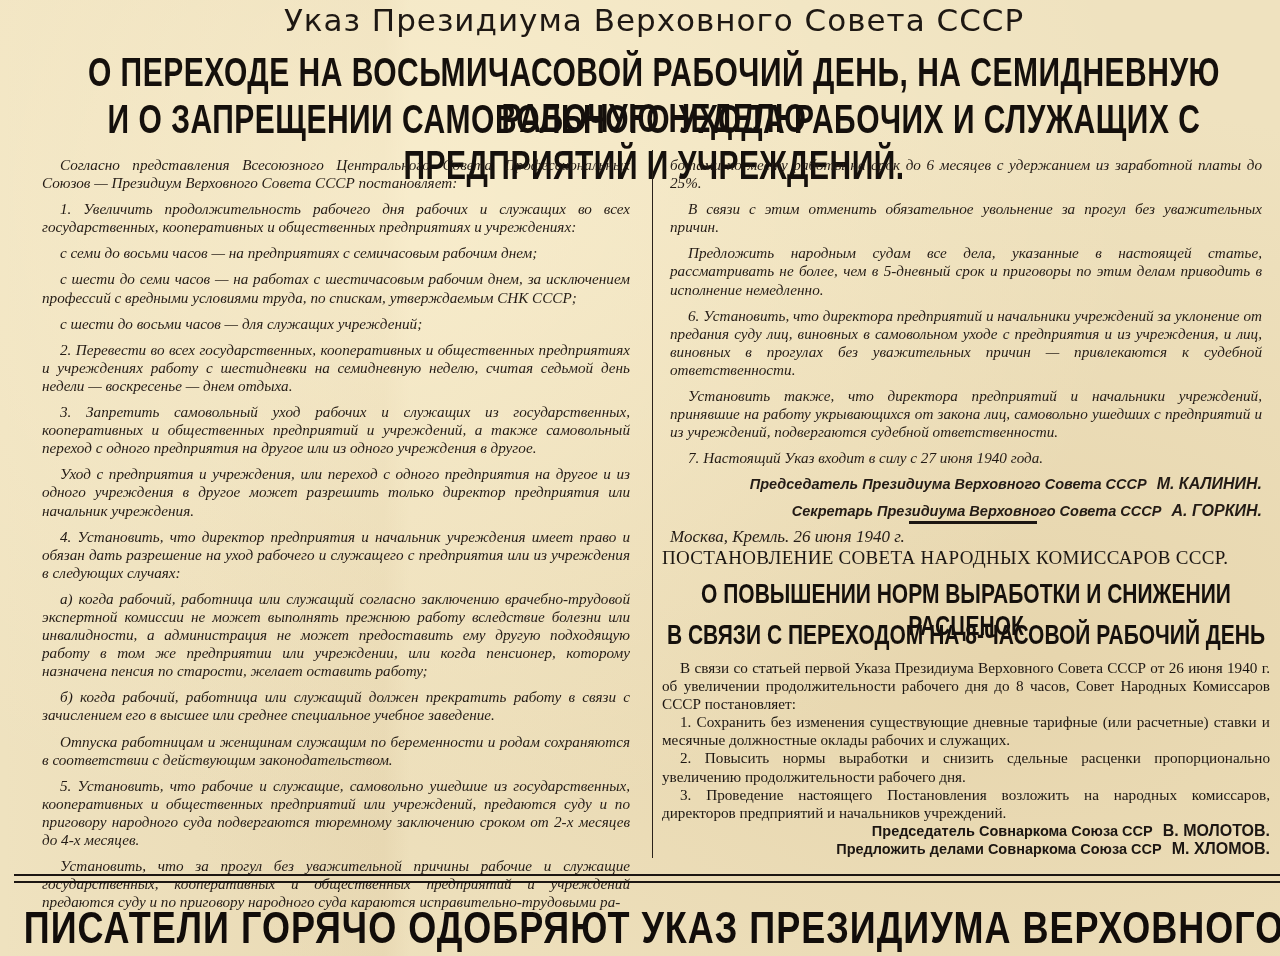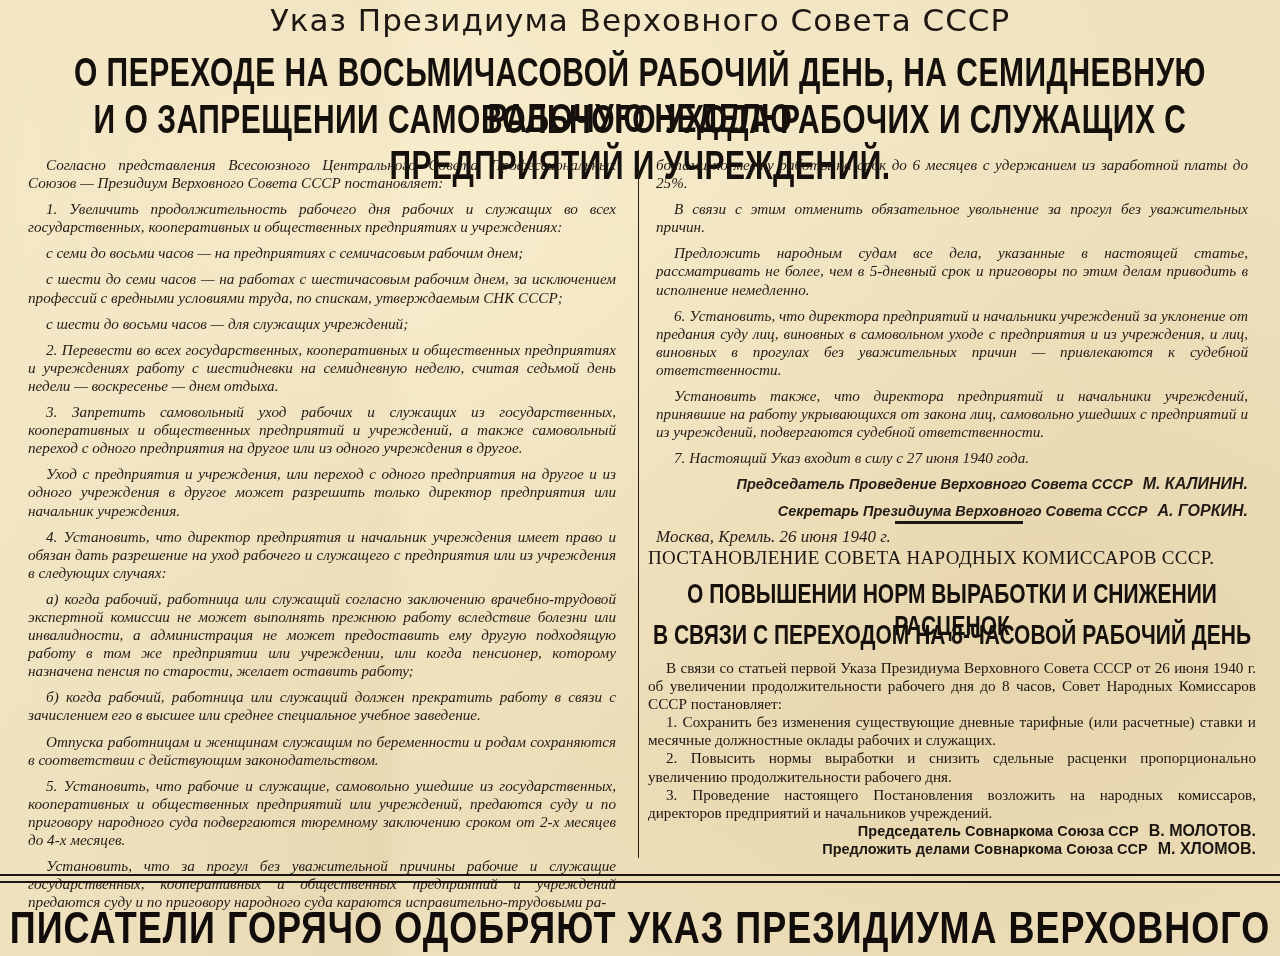--- a/index.html
+++ b/index.html
@@ -7,21 +7,21 @@
     width: 1280px; height: 956px; overflow: hidden;
     background: #efe2bf;
     background-image:
       radial-gradient(ellipse at 30% 20%, rgba(255,245,215,0.55), rgba(0,0,0,0) 60%),
       radial-gradient(ellipse at 80% 70%, rgba(215,190,140,0.35), rgba(0,0,0,0) 60%),
       linear-gradient(90deg, rgba(0,0,0,0) 0%, rgba(190,160,110,0.12) 30%, rgba(0,0,0,0) 32%, rgba(0,0,0,0) 100%);
     color: #1c1612;
     font-family: "Liberation Serif", "DejaVu Serif", serif;
     position: relative;
   }
-  .page { position: absolute; left: 0; top: 0; width: 1048px; height: 956px; }
+  .page { position: absolute; left: 14px; top: 0; width: 1048px; height: 956px; }
 
   .kicker {
     position: absolute; top: 2px; left: 0; width: 1280px; text-align: center;
     font-family: "DejaVu Sans", sans-serif; font-size: 31px; font-weight: normal;
     letter-spacing: 1px; color: #1e1813;
   }
   .headline {
     position: absolute; left: 0; width: 1280px; text-align: center;
     font-family: "Liberation Sans", "DejaVu Sans", sans-serif; font-weight: bold;
     font-size: 30px; letter-spacing: 0.5px; color: #15100c;
@@ -119,21 +119,21 @@
 
   <div class="col right">
     <p class="noindent">ботами по месту работы на срок до 6 месяцев с удержанием из заработной платы до 25%.</p>
     <p class="gap">В связи с этим отменить обязательное увольнение за прогул без уважительных причин.</p>
     <p class="gap">Предложить народным судам все дела, указанные в настоящей статье, рассматривать не более, чем в 5-дневный срок и приговоры по этим делам приводить в исполнение немедленно.</p>
     <p class="gap">6. Установить, что директора предприятий и начальники учреждений за уклонение от предания суду лиц, виновных в самовольном уходе с предприятия и из учреждения, и лиц, виновных в прогулах без уважительных причин — привлекаются к судебной ответственности.</p>
     <p class="gap">Установить также, что директора предприятий и начальники учреждений, принявшие на работу укрывающихся от закона лиц, самовольно ушедших с предприятий и из учреждений, подвергаются судебной ответственности.</p>
     <p>7. Настоящий Указ входит в силу с 27 июня 1940 года.</p>
 
     <p class="sig">
-      <span>Председатель Проведение Верховного Совета СССР</span>
+      <span>Председатель Президиума Верховного Совета СССР</span>
       <span class="name">М. КАЛИНИН.</span>
     </p>
     <p class="sig">
       <span>Секретарь Президиума Верховного Совета СССР</span>
       <span class="name">А. ГОРКИН.</span>
     </p>
     <p class="place">Москва, Кремль. 26 июня 1940 г.</p>
   </div>
 
   <div class="short-rule"></div>

